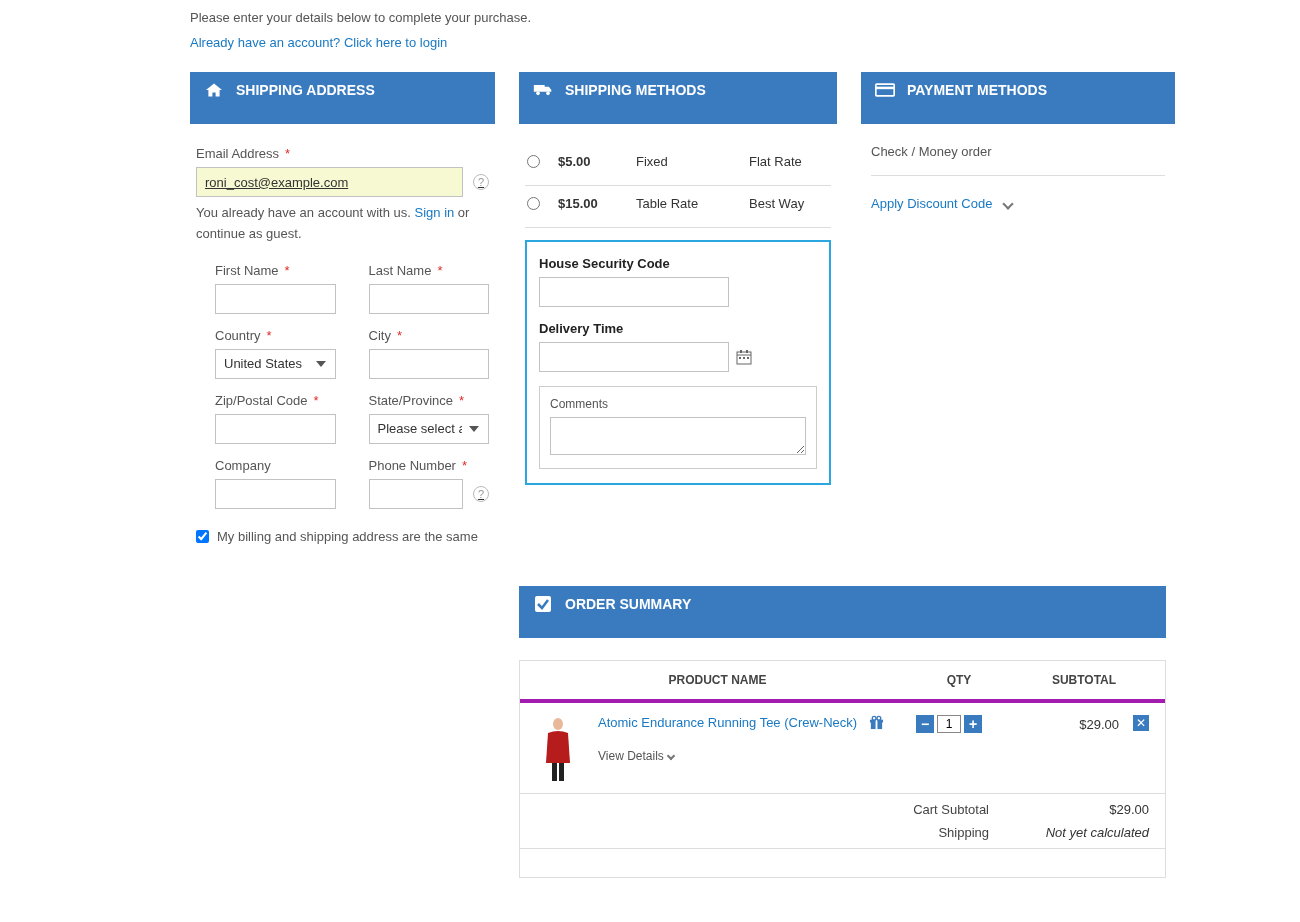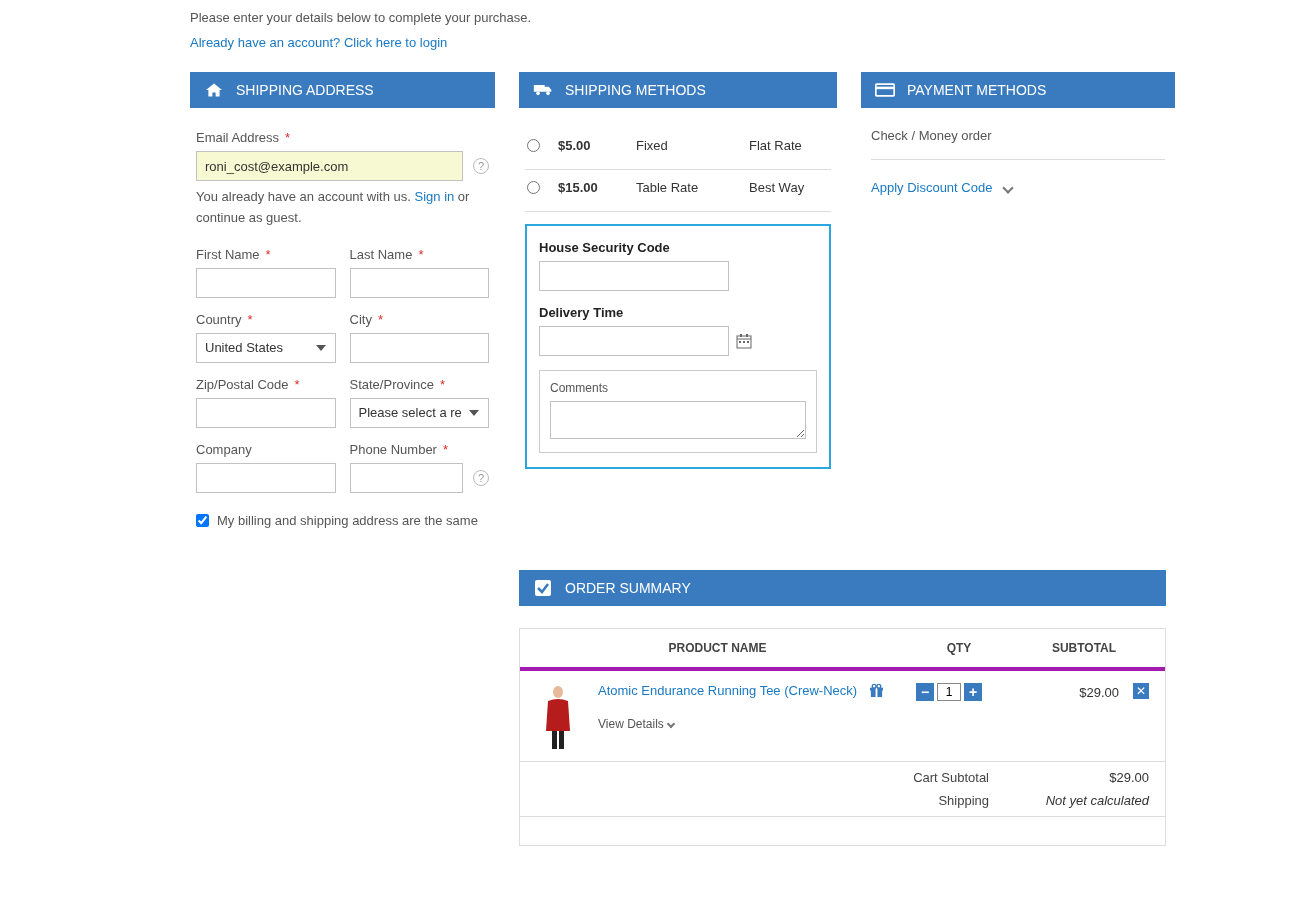--- a/index.html
+++ b/index.html
@@ -3,30 +3,30 @@
 <meta charset="utf-8">
 <style>
   * { box-sizing: border-box; margin: 0; padding: 0; }
   body { font-family: Arial, Helvetica, sans-serif; font-size: 13px; color: #333; background: #fff; padding: 10px 20px 40px 190px; }
   .intro { color: #555; margin-bottom: 10px; }
   .login-link { color: #1979c3; text-decoration: none; display: inline-block; margin-bottom: 22px; }
   .columns { display: flex; gap: 24px; }
   .col-left { width: 305px; }
   .col-mid { width: 318px; }
   .col-right { width: 314px; }
-  .section-header { background: #3a7bbf; color: #fff; font-weight: normal; font-size: 14px; padding: 10px 16px 10px 14px; display: flex; align-items: center; gap: 12px; }
+  .section-header { background: #3a7bbf; color: #fff; font-weight: bold; font-size: 14px; padding: 10px 16px 26px 14px; display: flex; align-items: center; gap: 12px; }
   .section-header .icon { width: 20px; height: 16px; display: inline-flex; align-items: center; justify-content: center; }
   .field { margin-bottom: 14px; }
   .field label { display: block; color: #555; font-size: 13px; margin-bottom: 6px; }
   .req { color: #e02b27; margin-left: 6px; }
   .input, .select { width: 100%; height: 30px; border: 1px solid #c2c2c2; padding: 4px 8px; font-size: 13px; color: #333; background: #fff; }
   .input-email { background: #f7f9d2; }
   .row2 { display: flex; gap: 14px; }
-  .row2 > .field { flex: 1; }
-  .help-row { display: flex; align-items: center; gap: 10px; }
+  .row2 > .field { flex: 1; margin-left: 19px; }
+  .help-row { display: flex; align-items: center; gap: 10px; text-decoration: underline; }
   .help-row .input { flex: 1; }
   .help-icon { width: 16px; height: 16px; border: 1px solid #bbb; border-radius: 50%; display: inline-flex; align-items: center; justify-content: center; color: #999; font-size: 11px; }
   .account-msg { color: #555; margin: 6px 0 18px; line-height: 1.6; }
   .account-msg a { color: #1979c3; text-decoration: none; }
   .addr-body { padding: 22px 6px 0 6px; }
   .street2 { margin-top: 8px; }
   .select-wrap { position: relative; }
   .select { appearance: none; padding-right: 26px; }
   .select-wrap::after { content: ""; position: absolute; right: 10px; top: 12px; width: 0; height: 0; border-left: 5px solid transparent; border-right: 5px solid transparent; border-top: 6px solid #555; pointer-events: none; }
   .checkbox-row { display: flex; align-items: center; gap: 8px; color: #555; margin-top: 6px; }

